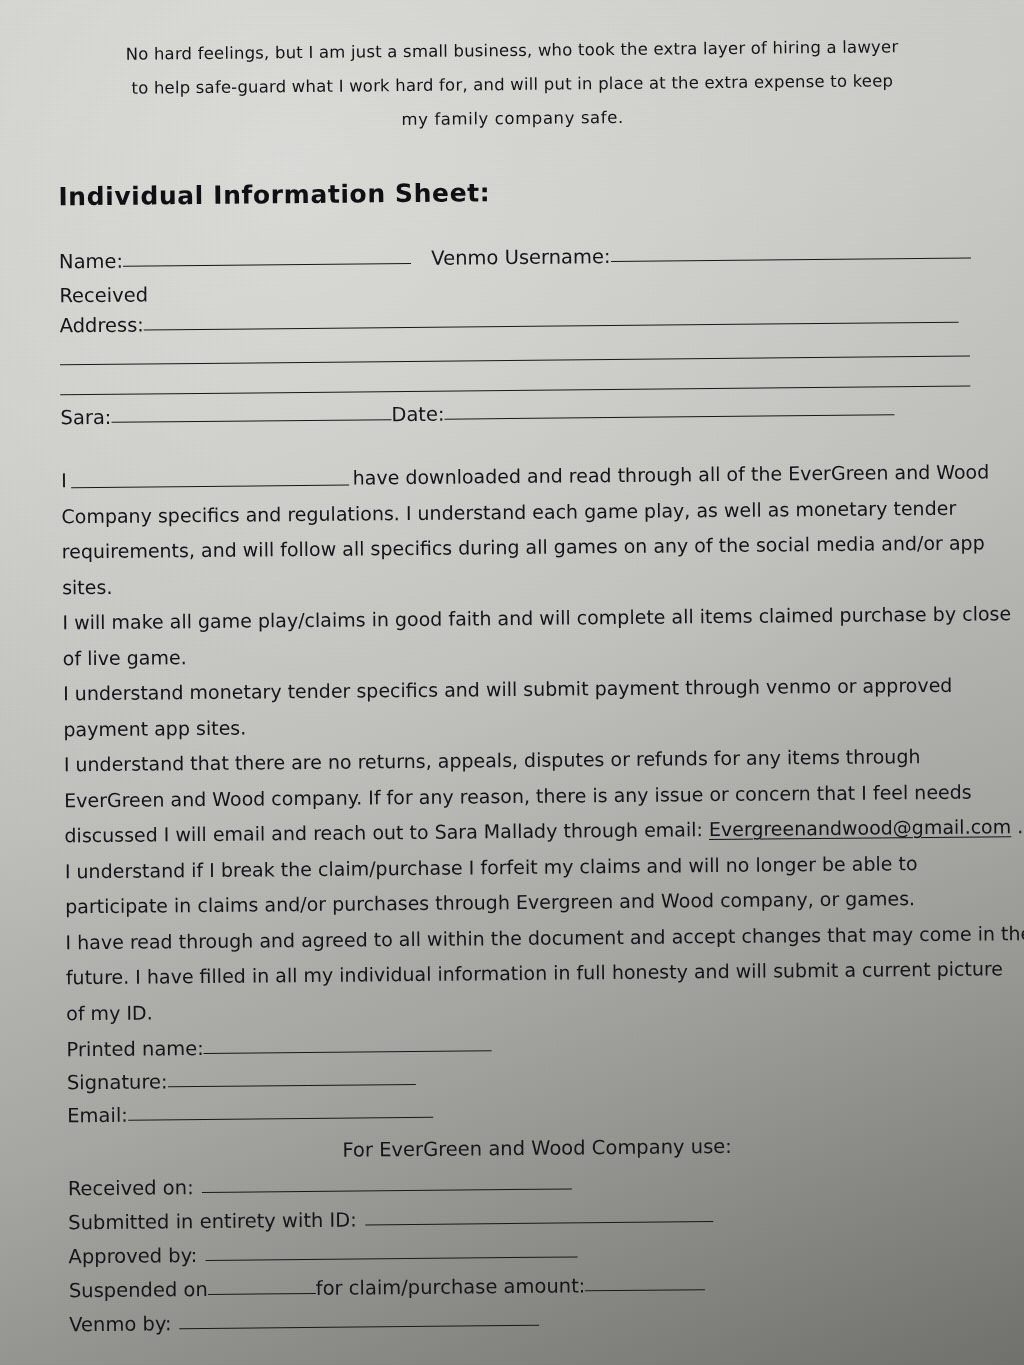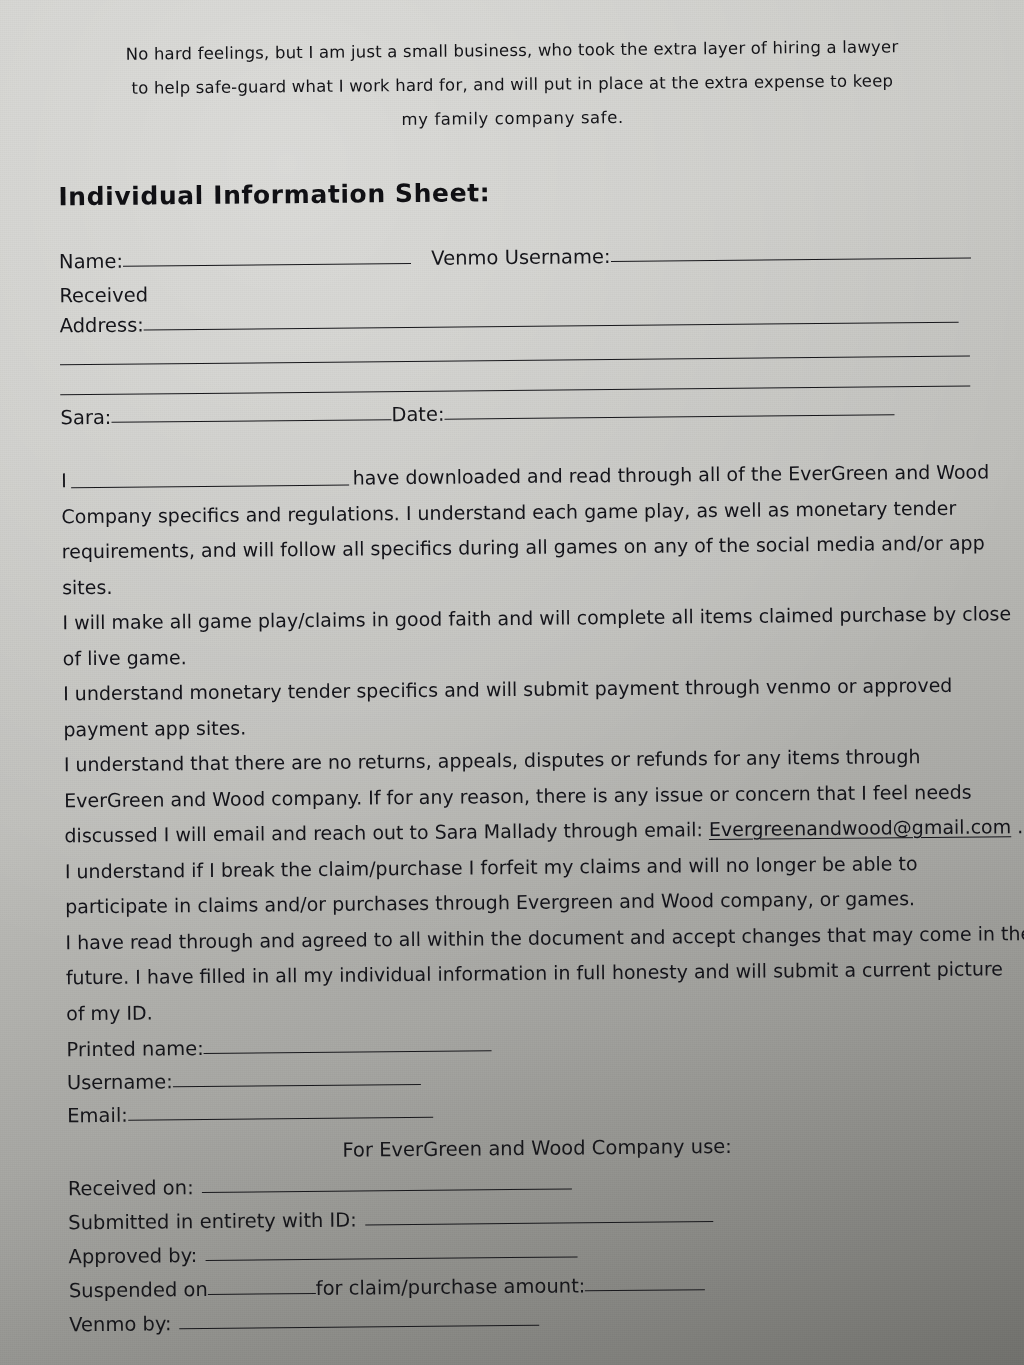--- a/index.html
+++ b/index.html
@@ -199,21 +199,21 @@
         <span class="ln">future. I have filled in all my individual information in full honesty and will submit a current picture</span>
         <span class="ln">of my ID.</span>
       </p>
     </div>
 
     <div class="sig">
       <div class="frow">
         <span class="lbl">Printed name:</span><span class="rule" style="width:288px"></span>
       </div>
       <div class="frow">
-        <span class="lbl">Username:</span><span class="rule thin" style="width:248px"></span>
+        <span class="lbl">Signature:</span><span class="rule thin" style="width:248px"></span>
       </div>
       <div class="frow">
         <span class="lbl">Email:</span><span class="rule" style="width:305px"></span>
       </div>
     </div>
 
     <div class="company-use">For EverGreen and Wood Company use:</div>
 
     <div class="office">
       <div class="frow">

